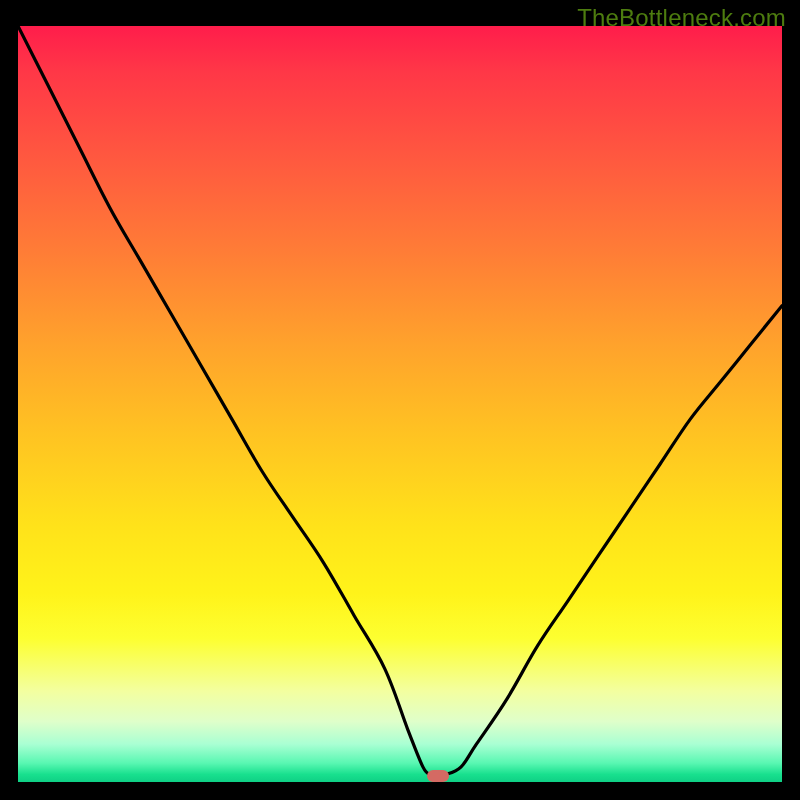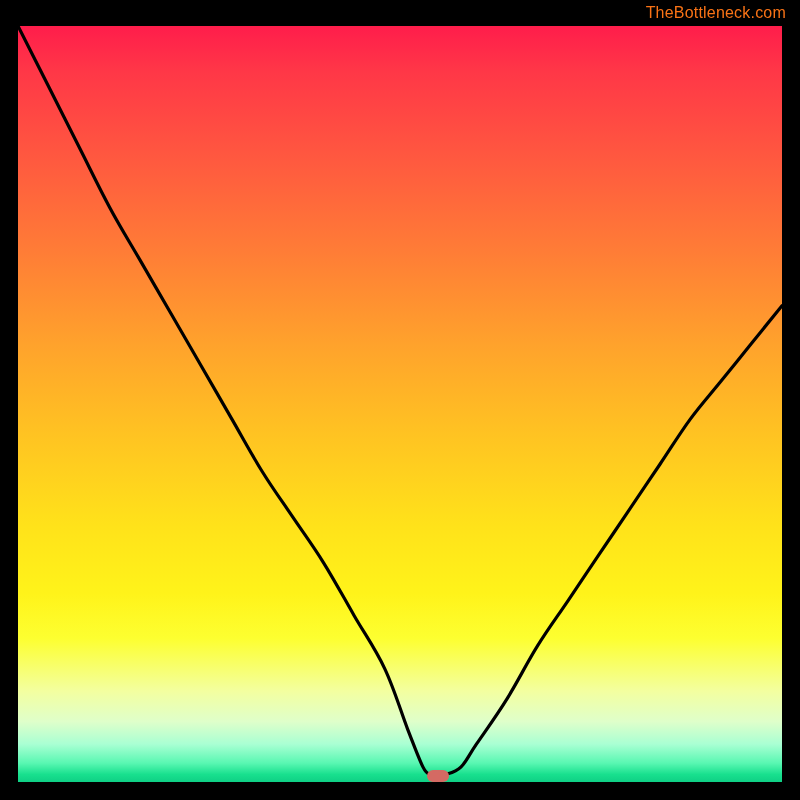--- a/index.html
+++ b/index.html
@@ -14,22 +14,22 @@
   .stage {
     position: relative;
     width: 800px;
     height: 800px;
     background: #000;
   }
   .watermark {
     position: absolute;
     top: 4px;
     right: 14px;
-    color: #f97316;
-    font-size: 16px;
+    color: #4d7c0f;
+    font-size: 24px;
     font-weight: 500;
     letter-spacing: 0.2px;
     z-index: 5;
   }
   .plot-area {
     position: absolute;
     left: 18px;
     top: 26px;
     width: 764px;
     height: 756px;

